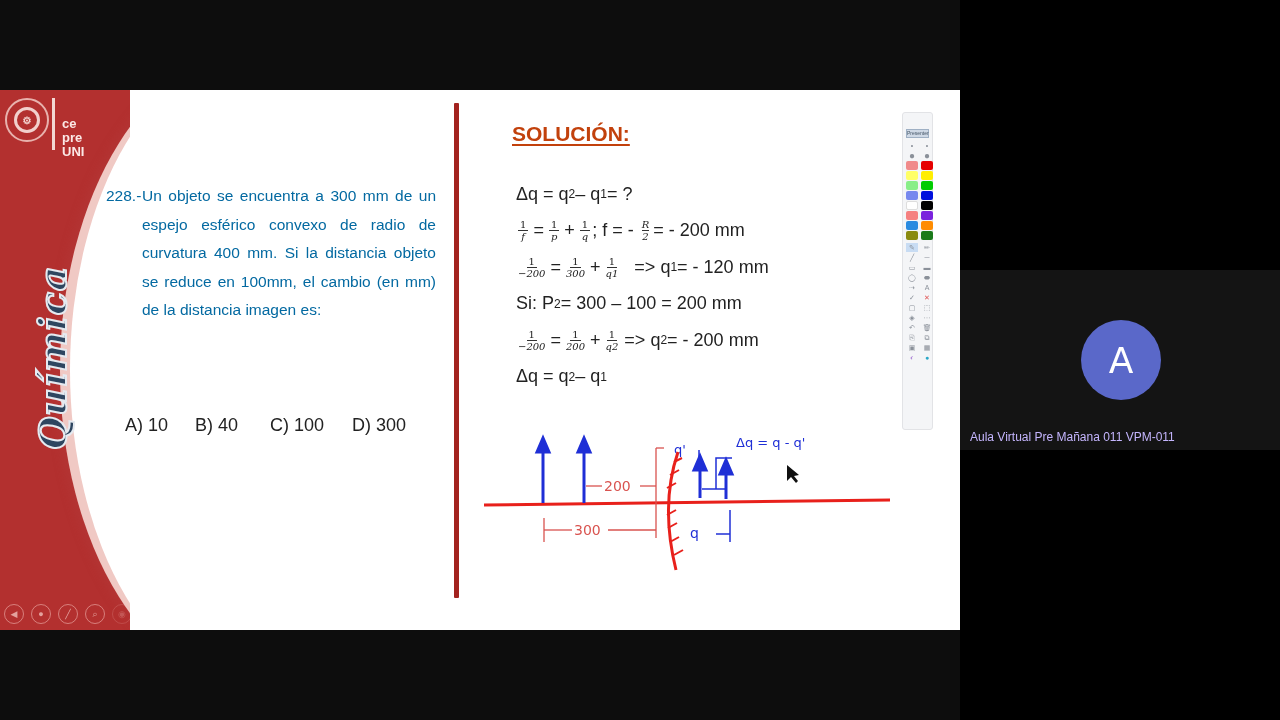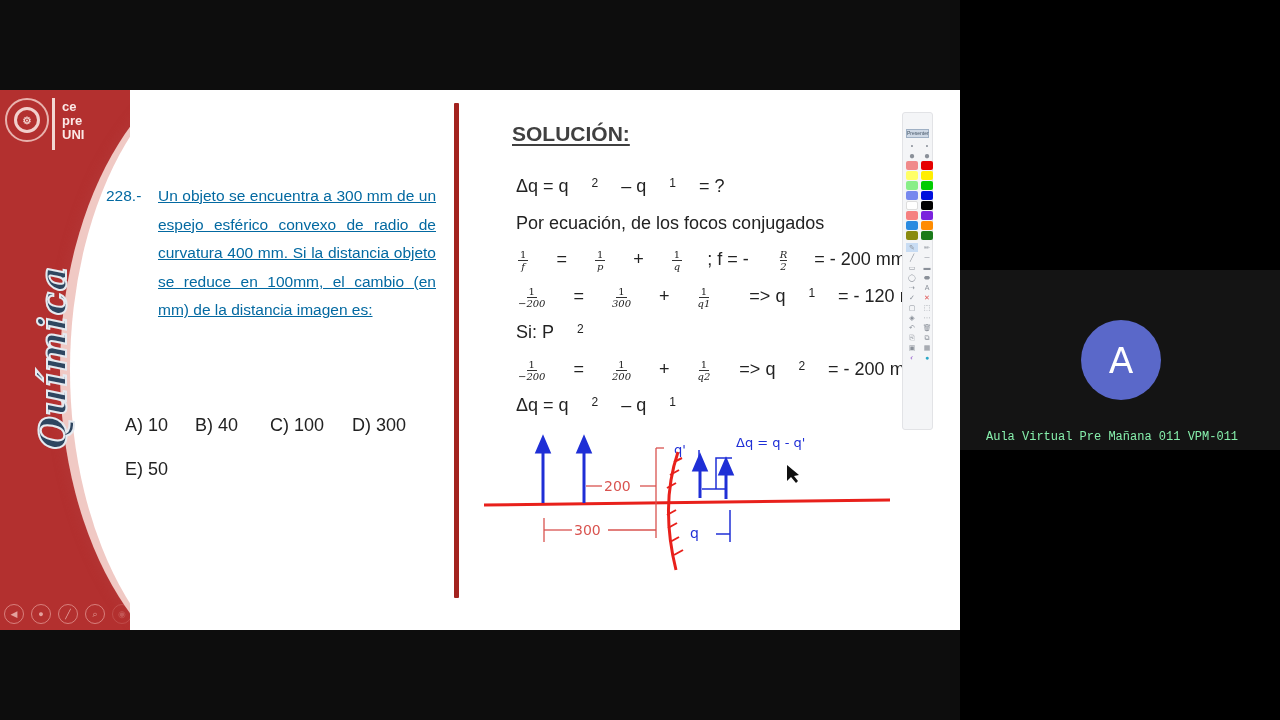--- a/index.html
+++ b/index.html
@@ -11,60 +11,60 @@
 
     .slide { position: absolute; left: 0; top: 90px; width: 960px; height: 540px; background: #ffffff; overflow: hidden; }
 
     
     .banner { position: absolute; left: 0; top: 0; width: 130px; height: 540px; overflow: hidden; }
     .banner-red { position: absolute; left: 0; top: 0; width: 100%; height: 100%; background: #b3302f; }
     .banner-curve { position: absolute; left: 60px; top: -40px; width: 400px; height: 640px; border-radius: 50%; background: #fff; border-left: 10px solid #f0c9c4; box-shadow: -6px 0 8px rgba(180,60,60,0.35); }
     .logo-seal { position: absolute; left: 5px; top: 8px; width: 44px; height: 44px; border-radius: 50%; border: 2px solid #e8b2ad; display: flex; align-items: center; justify-content: center; }
     .logo-seal-inner { width: 26px; height: 26px; border-radius: 50%; border: 3px solid #f2d0cc; display: flex; align-items: center; justify-content: center; color: #f2d0cc; font-size: 10px; font-weight: bold; }
     .logo-divider { position: absolute; left: 52px; top: 8px; width: 3px; height: 52px; background: #f3d7d3; }
-    .logo-text { position: absolute; left: 62px; top: 10px; color: #fbe8e6; font-weight: bold; font-size: 13px; line-height: 14px; }
+    .logo-text { position: absolute; left: 62px; top: 27px; color: #fbe8e6; font-weight: bold; font-size: 13px; line-height: 14px; }
     .subject-vert { position: absolute; left: 30px; top: 360px; transform: rotate(-90deg); transform-origin: left top; font-family: "DejaVu Serif", serif; font-style: italic; font-weight: bold; font-size: 38px; color: #2e4660; -webkit-text-stroke: 2px #e5eaf0; letter-spacing: 1px; white-space: nowrap; }
     .nav-icons { position: absolute; left: 4px; top: 514px; display: flex; gap: 7px; }
     .nav-icon { width: 20px; height: 20px; border-radius: 50%; border: 1.5px solid rgba(240,180,175,0.6); color: rgba(240,190,185,0.8); font-size: 9px; display: flex; align-items: center; justify-content: center; }
 
     
     .question { position: absolute; left: 106px; top: 92px; width: 330px; font-family: "Liberation Sans", sans-serif; font-size: 15.5px; color: #0369a1; line-height: 28.6px; }
     .q-number { position: absolute; left: 0; top: 0; }
-    .q-text { margin-left: 52px; text-align: justify; text-decoration: underline; }
+    .q-text { margin-left: 36px; text-align: justify; }
     .options { position: absolute; left: 125px; top: 313px; font-size: 18px; color: #222; }
     .options-row { display: flex; gap: 0; height: 44px; align-items: center; }
     .opt { display: inline-block; }
 
     .divider { position: absolute; left: 454px; top: 13px; width: 5px; height: 495px; background: #a3231f; border-radius: 1px; }
 
     
-    .sol-title { position: absolute; left: 512px; top: 32px; font-size: 21px; font-weight: bold; color: #404040; text-decoration: underline; text-decoration-thickness: 2px; text-underline-offset: 3px; }
+    .sol-title { position: absolute; left: 512px; top: 32px; font-size: 21px; font-weight: bold; color: #c2410c; text-decoration: underline; text-decoration-thickness: 2px; text-underline-offset: 3px; }
     .sol-lines { position: absolute; left: 516px; top: 86px; font-size: 18px; color: #222; }
-    .sol-line { height: 36.5px; display: flex; white-space: nowrap; gap: 23px; }
+    .sol-line { height: 36.5px; display: flex; align-items: center; white-space: nowrap; }
     .frac { display: inline-flex; flex-direction: column; align-items: center; font-family: "DejaVu Serif", serif; font-size: 10px; line-height: 11px; margin: 0 2px; vertical-align: middle; }
     .frac .num { border-bottom: 1px solid #333; padding: 0 2px; }
     .frac .den { font-style: italic; }
     .op { margin: 0 3px; }
     sub { font-size: 12px; vertical-align: -3px; }
 
     
     .drawing { position: absolute; left: 480px; top: 340px; width: 420px; height: 150px; }
 
     
     .toolbar { position: absolute; left: 902px; top: 22px; width: 31px; height: 318px; background: #f4f5f7; border: 1px solid #e2e3e6; border-radius: 3px; }
     .tb-top { height: 16px; }
     .tb-label { margin: 0 3px; height: 9px; background: #cfd9e6; border: 1px solid #9fb0c4; font-size: 5px; color: #456; text-align: center; line-height: 7px; }
     .tb-grid { display: grid; grid-template-columns: 12px 12px; gap: 1px 3px; padding: 3px 3px; }
     .tb-cell { width: 12px; height: 9px; border-radius: 2px; }
     .tb-tool { width: 12px; height: 9px; color: #8a9099; font-size: 7px; line-height: 9px; text-align: center; }
 
     
     .participant { position: absolute; left: 960px; top: 270px; width: 320px; height: 180px; background: #141414; }
     .avatar { position: absolute; left: 121px; top: 50px; width: 80px; height: 80px; border-radius: 50%; background: #5a68c9; color: #fff; font-size: 36px; display: flex; align-items: center; justify-content: center; font-family: "DejaVu Sans", sans-serif; }
-    .participant-name { position: absolute; left: 26px; top: 160px; color: #86efac; font-size: 12px; font-family: Liberation Mono, monospace; }
+    .participant-name { position: absolute; left: 10px; top: 160px; color: #c4b5fd; font-size: 12px; font-family: Liberation Sans, sans-serif; }
   </style>
 </head>
 <body>
 
 <div class="top-bar"></div>
 
 <div class="slide">
 
   <div class="banner">
     <div class="banner-red"></div>
@@ -94,38 +94,34 @@
     <div class="q-text">Un objeto se encuentra a 300 mm de un espejo esférico convexo de radio de curvatura 400 mm. Si la distancia objeto se reduce en 100mm, el cambio (en mm) de la distancia imagen es:</div>
   </div>
 
   <div class="options">
     <div class="options-row">
       <span class="opt" style="width:70px">A) 10</span>
       <span class="opt" style="width:75px">B) 40</span>
       <span class="opt" style="width:82px">C) 100</span>
       <span class="opt">D) 300</span>
     </div>
-    <div class="options-row">
-      <span class="opt">E) 50</span>
-    </div>
   </div>
 
   <div class="divider"></div>
 
   <div class="sol-title">SOLUCIÓN:</div>
 
   <div class="sol-lines">
     <div class="sol-line">
       <span>Δq = q</span>
         <sub>2</sub>
         <span> – q</span>
         <sub>1</sub>
         <span> = ?</span>
     </div>
-    <div class="sol-line">Por ecuación, de los focos conjugados</div>
     <div class="sol-line">
       <span class="frac">
           <span class="num">1</span>
           <span class="den">f</span>
         </span>
         <span class="op">=</span>
       <span class="frac">
           <span class="num">1</span>
           <span class="den">p</span>
         </span>
@@ -156,20 +152,21 @@
           <span class="num">1</span>
           <span class="den">q1</span>
         </span>
       <span style="margin-left:14px">=&gt; q</span>
         <sub>1</sub>
         <span>= - 120 mm</span>
     </div>
     <div class="sol-line">
       <span>Si: P</span>
         <sub>2</sub>
+        <span> = 300 – 100 = 200 mm</span>
     </div>
     <div class="sol-line">
       <span class="frac">
           <span class="num">1</span>
           <span class="den">−200</span>
         </span>
         <span class="op">=</span>
       <span class="frac">
           <span class="num">1</span>
           <span class="den">200</span>

